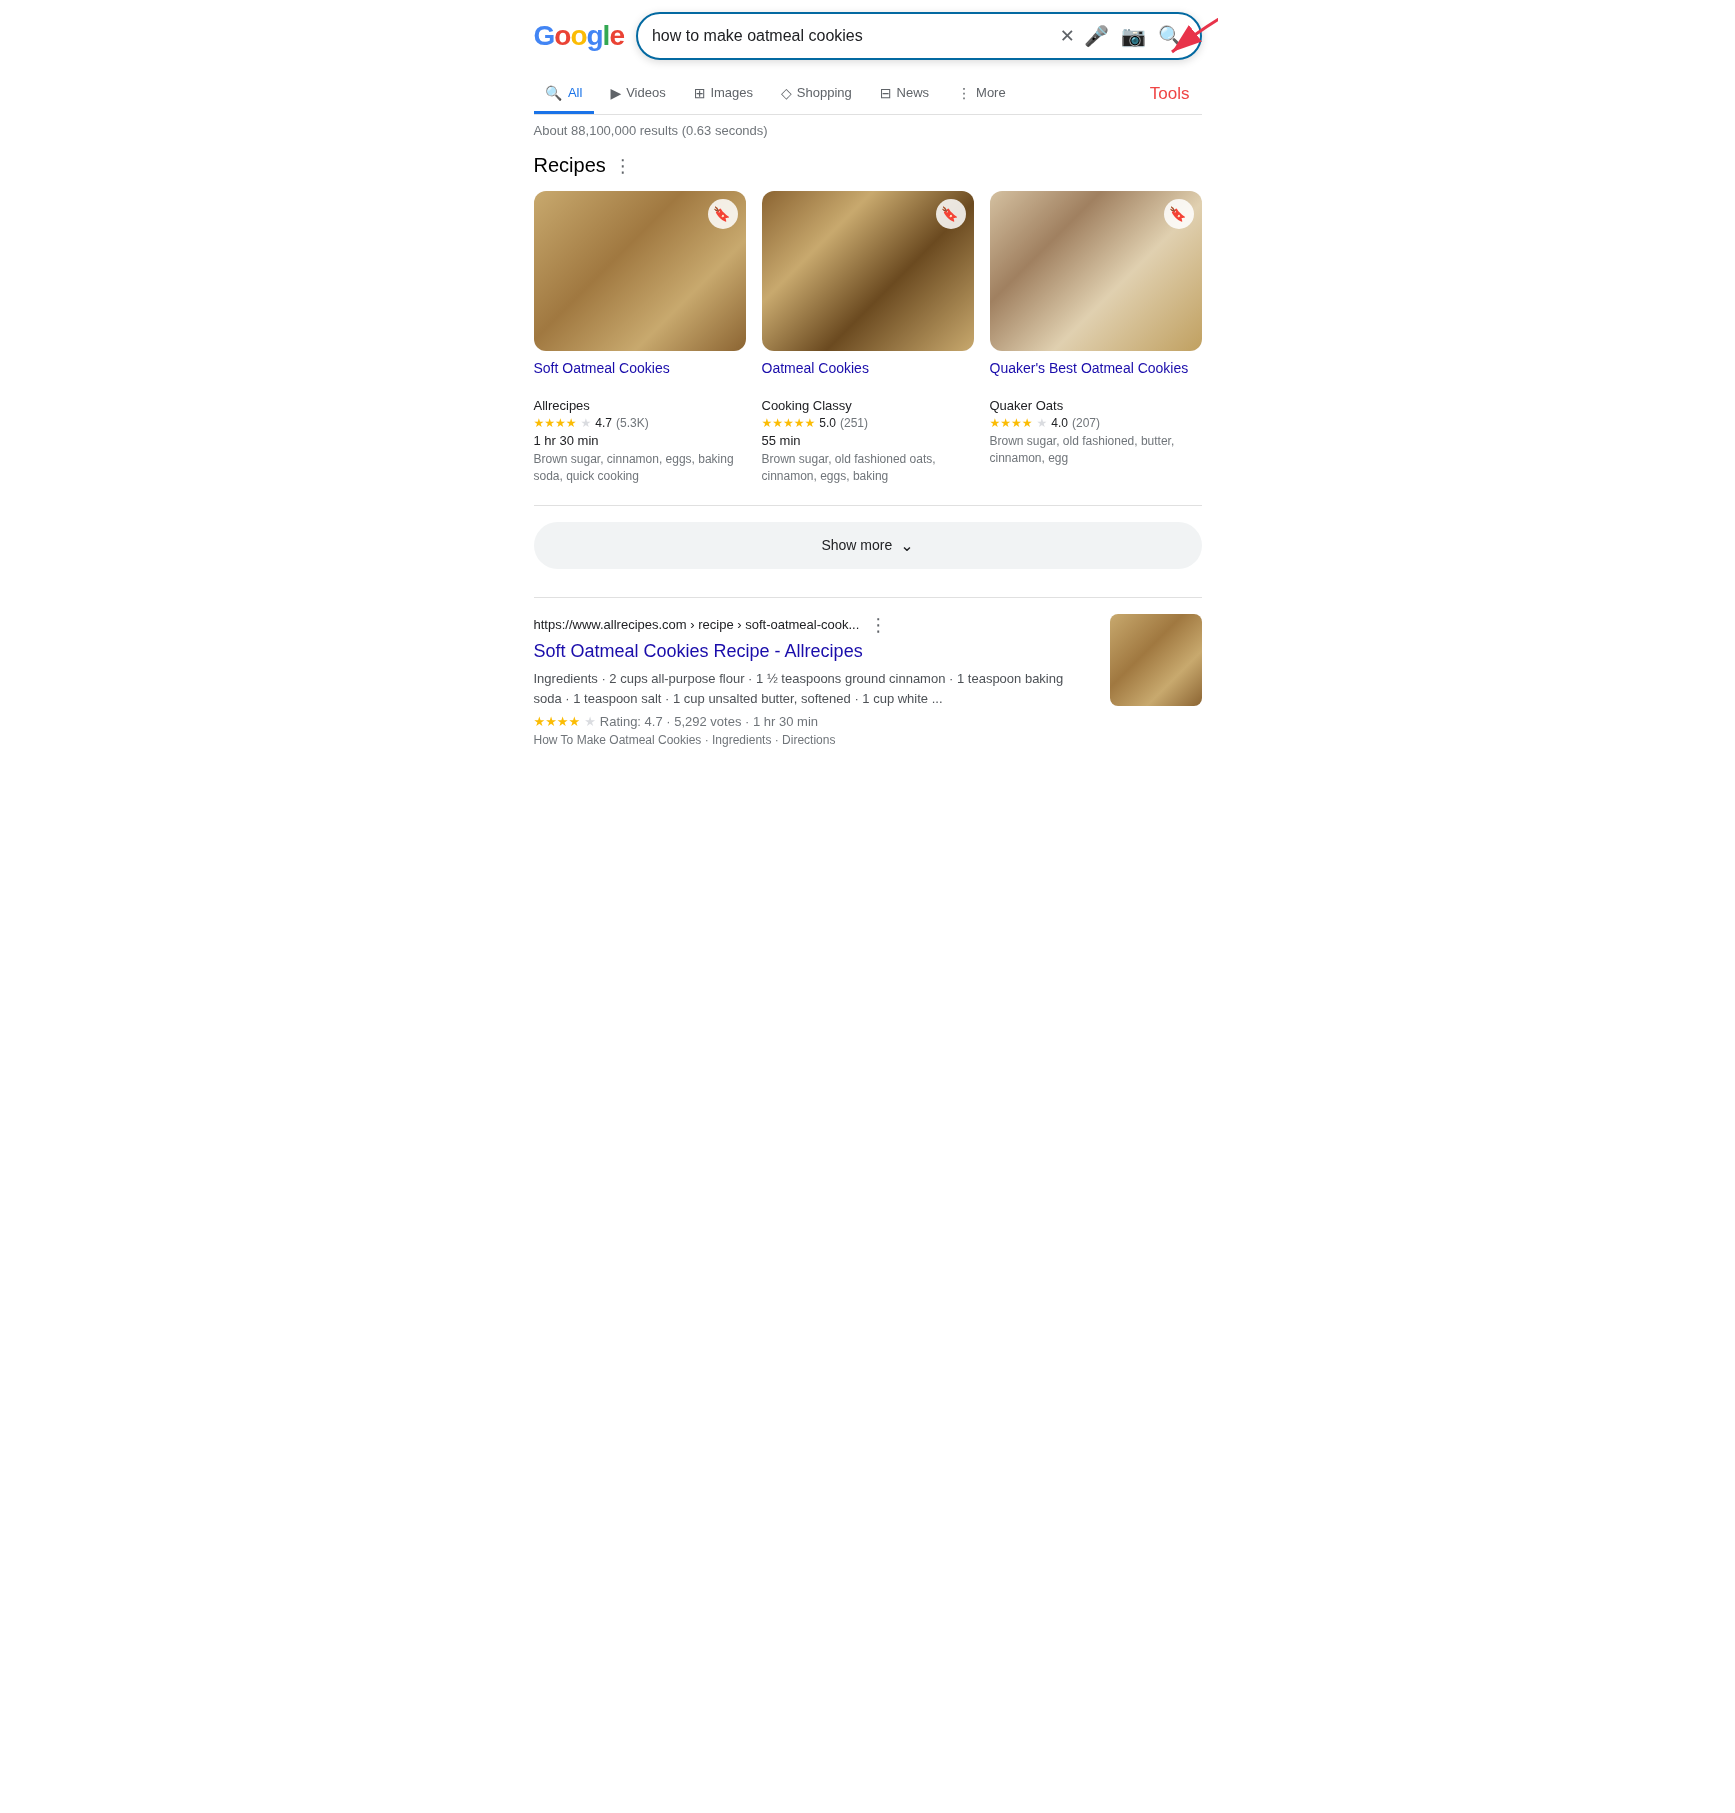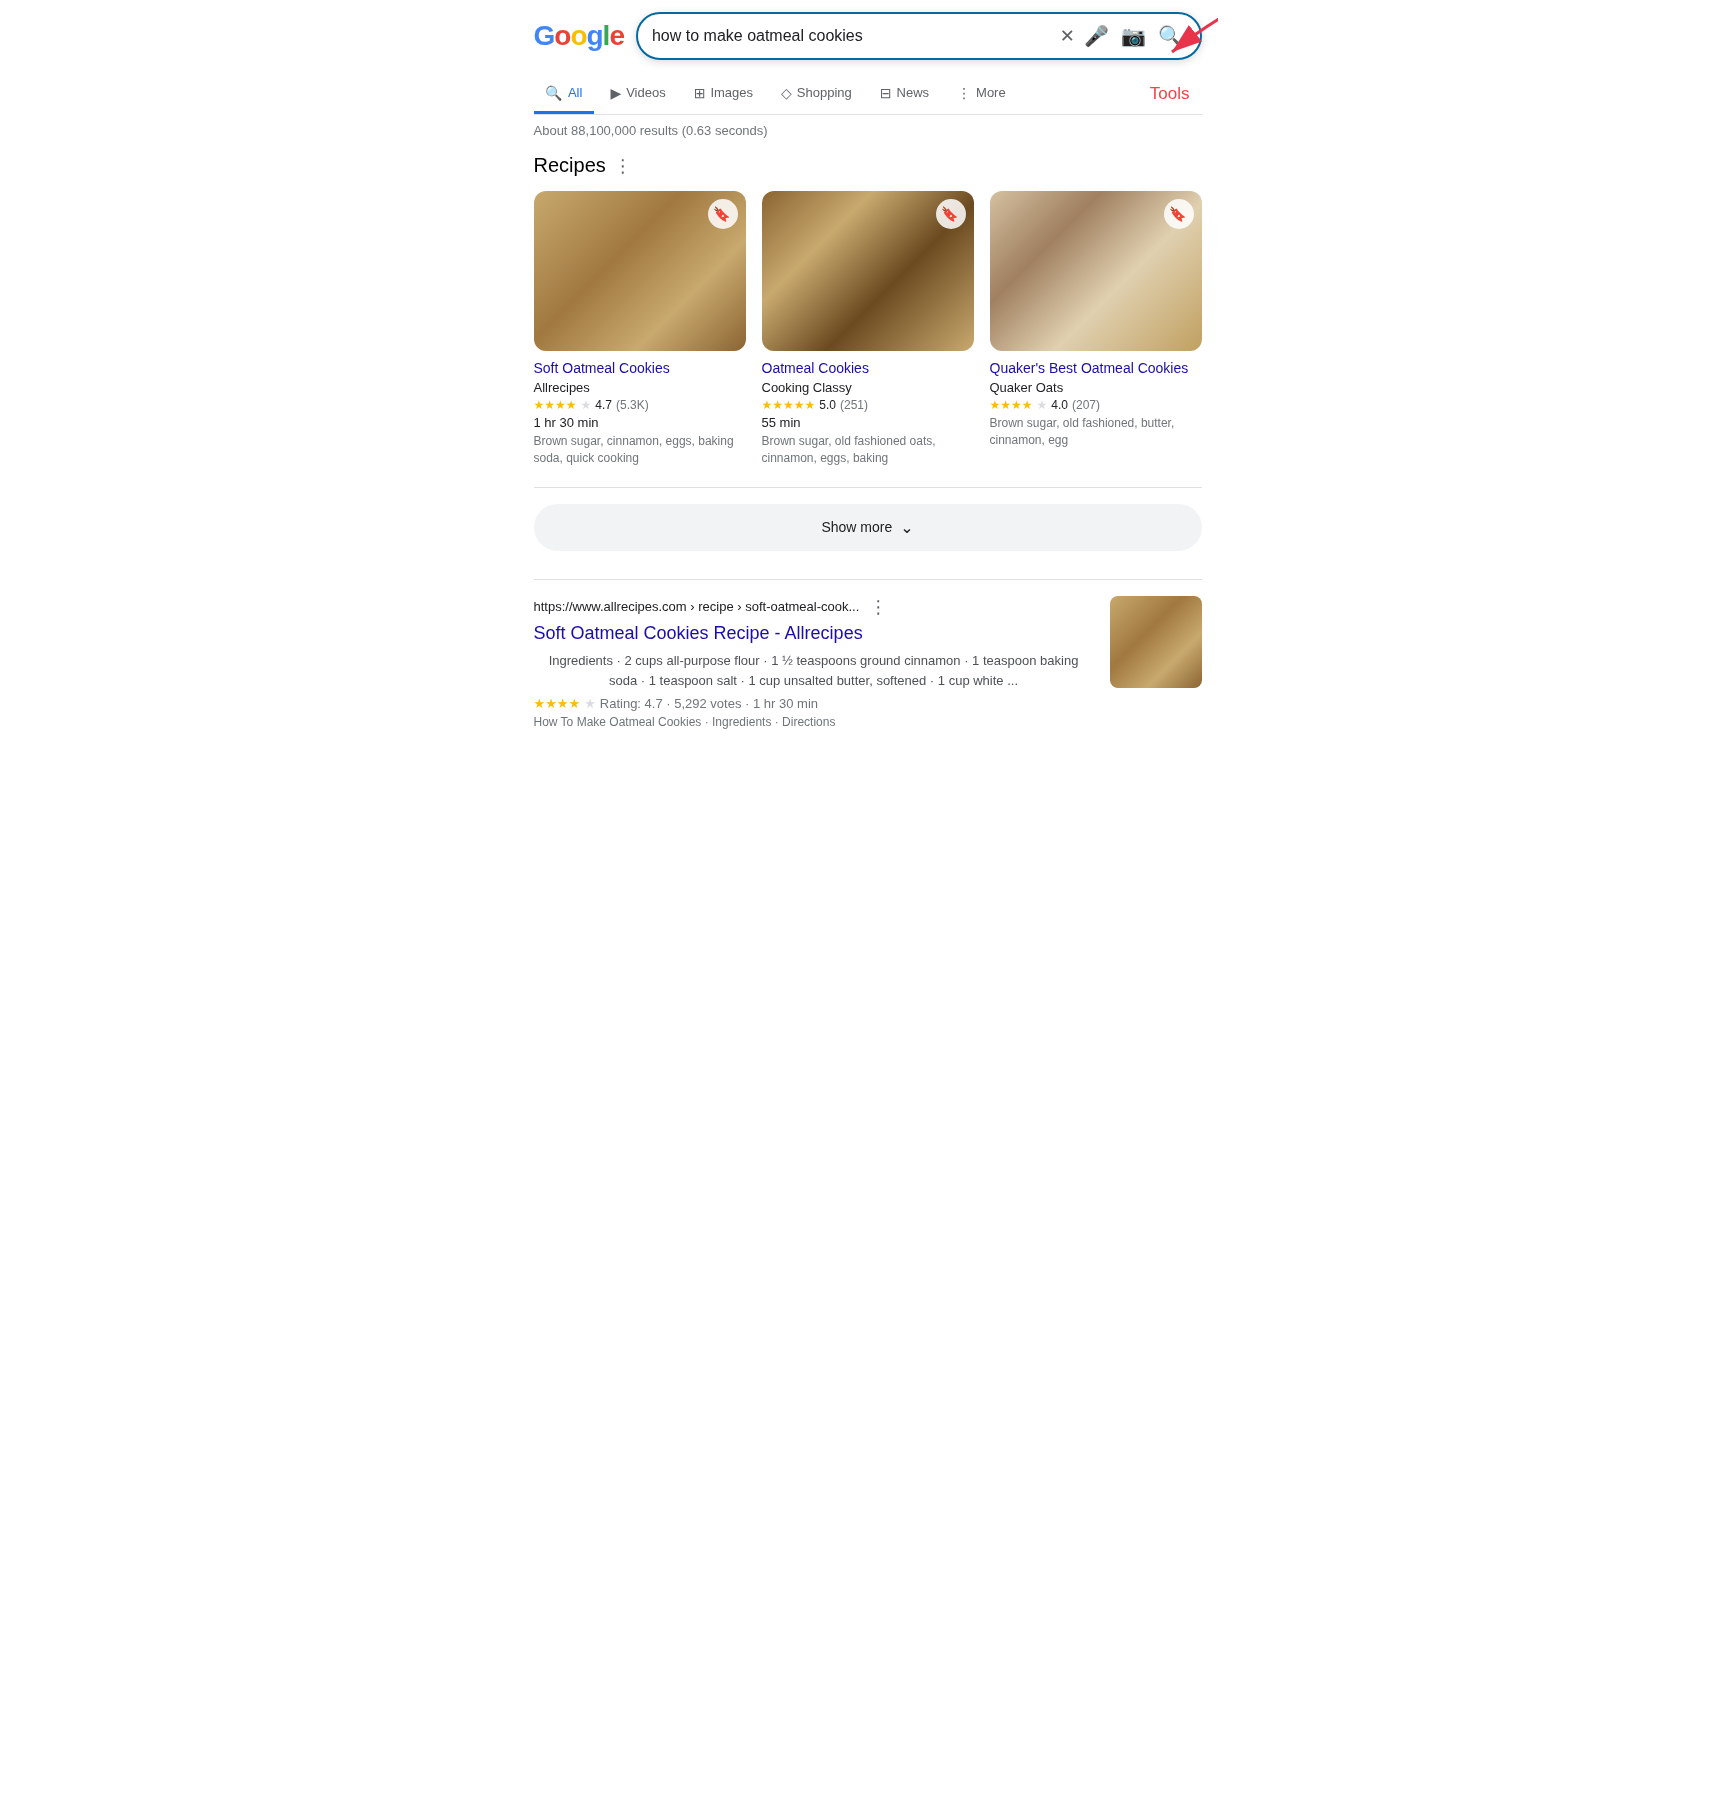--- a/index.html
+++ b/index.html
@@ -160,21 +160,21 @@
       align-items: center;
       justify-content: center;
       cursor: pointer;
       font-size: 14px;
       border: none;
     }
     .recipe-title {
       font-size: 14px;
       color: #1a0dab;
       font-weight: 500;
-      margin-bottom: 3px;
+      margin-bottom: 21px;
       line-height: 1.3;
     }
     .recipe-source {
       font-size: 13px;
       color: #202124;
       margin-bottom: 3px;
     }
     .recipe-rating {
       display: flex;
       align-items: center;
@@ -250,21 +250,20 @@
       color: #1a0dab;
       cursor: pointer;
       margin-bottom: 6px;
       line-height: 1.3;
     }
     .result-snippet {
       font-size: 13px;
       color: #4d5156;
       line-height: 1.5;
       margin-bottom: 6px;
-      text-align: center;
     }
     .result-meta {
       font-size: 13px;
       color: #70757a;
       display: flex;
       align-items: center;
       gap: 4px;
       margin-bottom: 4px;
     }
     .result-meta .stars { font-size: 13px; }

